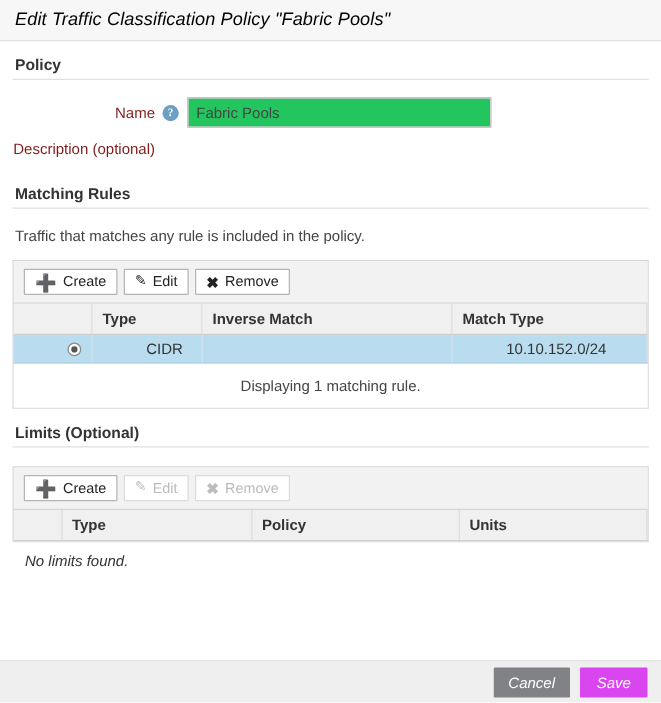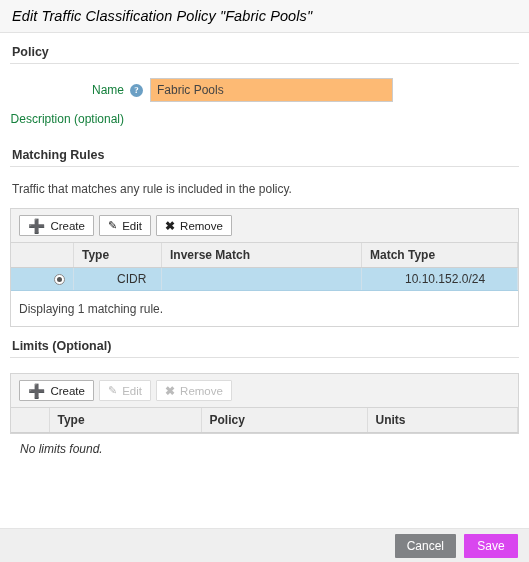--- a/index.html
+++ b/index.html
@@ -49,21 +49,21 @@
   .form-row {
     display: flex;
     align-items: center;
     margin-bottom: 10px;
   }
   .form-label {
     width: 120px;
     text-align: right;
     padding-right: 6px;
     font-size: 12px;
-    color: #15803d;
+    color: #7f1d1d;
     white-space: nowrap;
   }
   .help-icon {
     width: 13px;
     height: 13px;
     border-radius: 50%;
     background: #6b9fc4;
     color: #ffffff;
     font-size: 9px;
     font-weight: bold;
@@ -72,21 +72,21 @@
     display: inline-block;
     margin-right: 7px;
     flex: 0 0 auto;
     font-family: "Liberation Serif", serif;
   }
   .help-spacer { width: 20px; flex: 0 0 auto; }
   .text-input {
     width: 243px;
     height: 24px;
     border: 1px solid #cccccc;
-    background: #fdba74;
+    background: #22c55e;
     font-family: "Liberation Sans", sans-serif;
     font-size: 12px;
     color: #444444;
     padding: 0 6px;
     outline: none;
   }
 
   
   .hint-text {
     font-size: 12px;
@@ -177,21 +177,21 @@
   .radio::after {
     content: "";
     position: absolute;
     width: 5px; height: 5px;
     border-radius: 50%;
     background: #555555;
     left: 2px; top: 2px;
   }
 
   .table-footer {
-    text-align: left;
+    text-align: center;
     font-size: 12px;
     color: #444444;
     padding: 11px 8px 10px 8px;
     background: #ffffff;
   }
 
   .empty-note {
     font-style: italic;
     font-size: 12px;
     color: #333333;
@@ -215,20 +215,21 @@
   .btn {
     height: 24px;
     min-width: 54px;
     border: none;
     color: #ffffff;
     font-family: "Liberation Sans", sans-serif;
     font-size: 12px;
     cursor: pointer;
     padding: 4px 12px;
     border-radius: 1px;
+    font-style: italic;
   }
   .btn-cancel { background: #808285; }
   .btn-save  { background: #d946ef; }
 </style>
 </head>
 <body>
 
 <div class="dialog-header">
   <span class="dialog-title">Edit Traffic Classification Policy "Fabric Pools"</span>
 </div>

